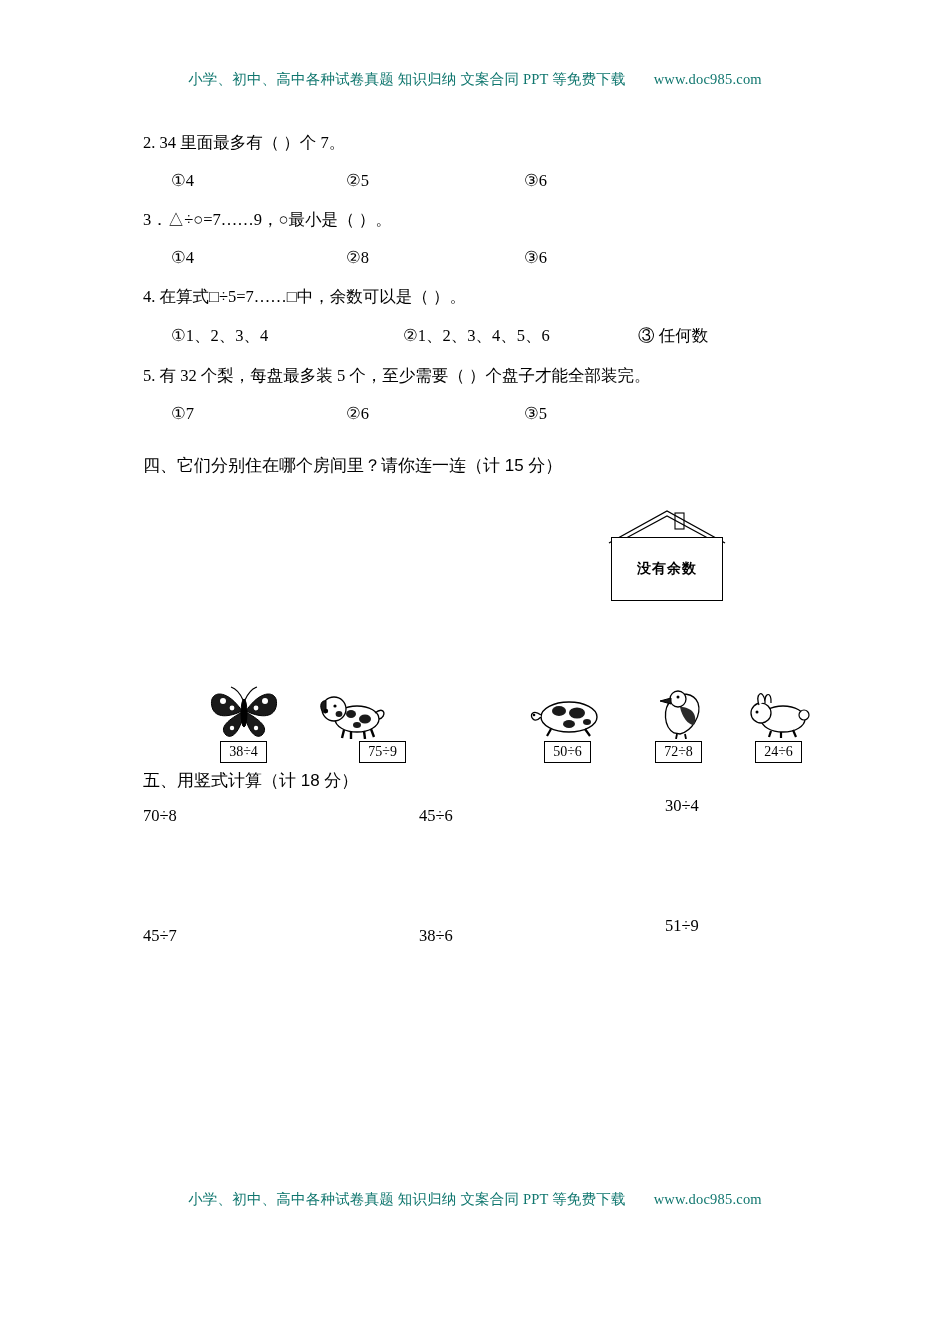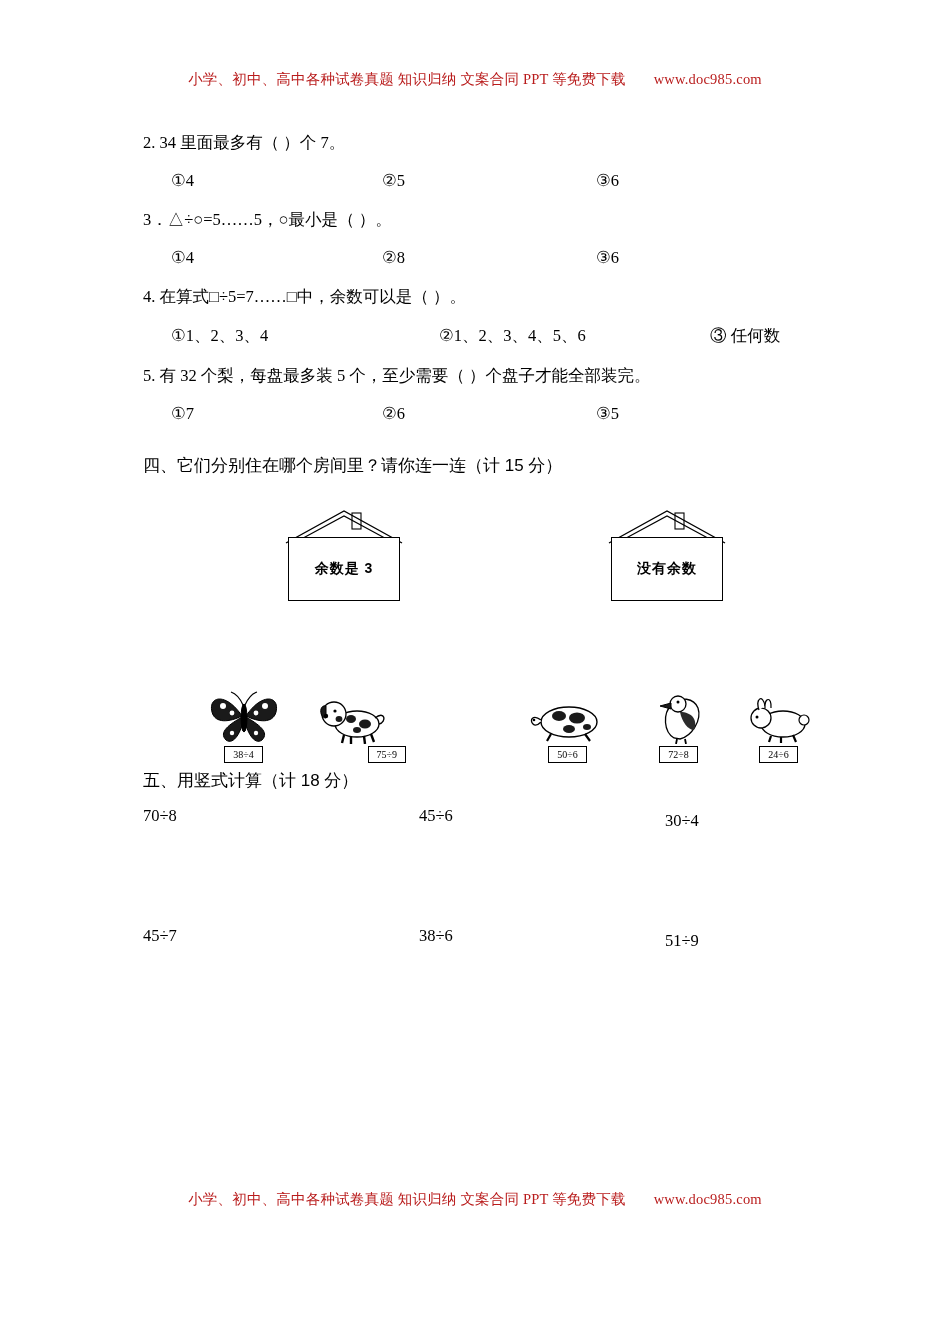--- a/index.html
+++ b/index.html
@@ -20,21 +20,21 @@
     height: 1344px;
     overflow: hidden;
   }
   .watermark {
     position: absolute;
     left: 0;
     width: 950px;
     text-align: center;
     font-family: "Liberation Serif", serif;
     font-size: 14.5px;
-    color: #b91c1c;
+    color: #0f766e;
     letter-spacing: 0.2px;
   }
   .watermark .site {
     margin-left: 28px;
   }
   .wm-top { top: 70px; }
   .wm-bottom { top: 1190px; }
 
   .content {
     position: absolute;
@@ -50,21 +50,20 @@
     white-space: nowrap;
   }
   .q-row {
     margin-top: 16px;
   }
   .opts {
     display: flex;
     margin-top: 15px;
     font-size: 16.5px;
     padding-left: 28px;
-    gap: 36px;
   }
   .opts .opt { }
   .opt-a { width: 175px; }
   .opt-b { width: 178px; }
   .opt-c { }
 
   .opts-wide .opt-a { width: 232px; }
   .opts-wide .opt-b { width: 235px; }
 
   .section-title {
@@ -129,21 +128,21 @@
   .animal .pic {
     height: 58px;
     display: flex;
     align-items: flex-end;
     justify-content: center;
   }
   .animal .expr {
     display: inline-block;
     border: 1.2px solid #000;
     padding: 2px 8px;
-    font-size: 10px;
+    font-size: 14px;
     font-family: "Liberation Serif", serif;
     background: #fff;
     margin-top: 2px;
   }
   .a1 { left: 48px; }
   .a2 { left: 158px; text-align: right; }
   .a3 { left: 262px; }
   .a4 { left: 372px; }
   .a5 { left: 483px; }
   .a6 { left: 583px; }
@@ -153,21 +152,21 @@
     font-size: 17px;
     margin-top: 6px;
   }
   .calc-row {
     position: relative;
     height: 120px;
     font-size: 16.5px;
   }
   .calc-row .c1 { position: absolute; left: 0; top: 14px; }
   .calc-row .c2 { position: absolute; left: 276px; top: 14px; }
-  .calc-row .c3 { position: absolute; left: 522px; top: 19px; }
+  .calc-row .c3 { position: absolute; left: 522px; top: 4px; }
   .calc-row-2 { height: 60px; }
 </style>
 </head>
 <body>
 
 <div class="page">
 
   <div class="watermark wm-top">
     <span>小学、初中、高中各种试卷真题  知识归纳  文案合同  PPT 等免费下载</span><span class="site">www.doc985.com</span>
   </div>
@@ -177,21 +176,21 @@
     <div>
       <div class="q-line">2. 34 里面最多有（      ）个 7。</div>
       <div class="opts">
         <span class="opt opt-a">①4</span>
         <span class="opt opt-b">②5</span>
         <span class="opt opt-c">③6</span>
       </div>
     </div>
 
     <div class="q-row">
-      <div class="q-line">3．△÷○=5……5，○最小是（      ）。</div>
+      <div class="q-line">3．△÷○=7……9，○最小是（      ）。</div>
       <div class="opts">
         <span class="opt opt-a">①4</span>
         <span class="opt opt-b">②8</span>
         <span class="opt opt-c">③6</span>
       </div>
     </div>
 
     <div class="q-row">
       <div class="q-line">4. 在算式□÷5=7……□中，余数可以是（      ）。</div>
       <div class="opts opts-wide">
@@ -207,32 +206,20 @@
         <span class="opt opt-a">①7</span>
         <span class="opt opt-b">②6</span>
         <span class="opt opt-c">③5</span>
       </div>
     </div>
 
 
     <div class="section-title">四、它们分别住在哪个房间里？请你连一连（计 15 分）</div>
 
     <div class="houses">
-      <div class="house h1">
-        <div class="roof">
-          <svg width="132" height="42" viewBox="0 0 132 42">
-            <polyline points="8,40 66,8 124,40" fill="none" stroke="#000" stroke-width="1.4"></polyline>
-            <polyline points="16,40 66,13 116,40" fill="none" stroke="#000" stroke-width="1.1"></polyline>
-            <rect x="74" y="10" width="9" height="16" fill="none" stroke="#000" stroke-width="1.1"></rect>
-          </svg>
-        </div>
-        <div class="body">
-          <span class="label">余数是 3</span>
-        </div>
-      </div>
 
 
       <div class="house h3">
         <div class="roof">
           <svg width="132" height="42" viewBox="0 0 132 42">
             <polyline points="8,40 66,8 124,40" fill="none" stroke="#000" stroke-width="1.4"></polyline>
             <polyline points="16,40 66,13 116,40" fill="none" stroke="#000" stroke-width="1.1"></polyline>
             <rect x="74" y="10" width="9" height="16" fill="none" stroke="#000" stroke-width="1.1"></rect>
           </svg>
         </div>

